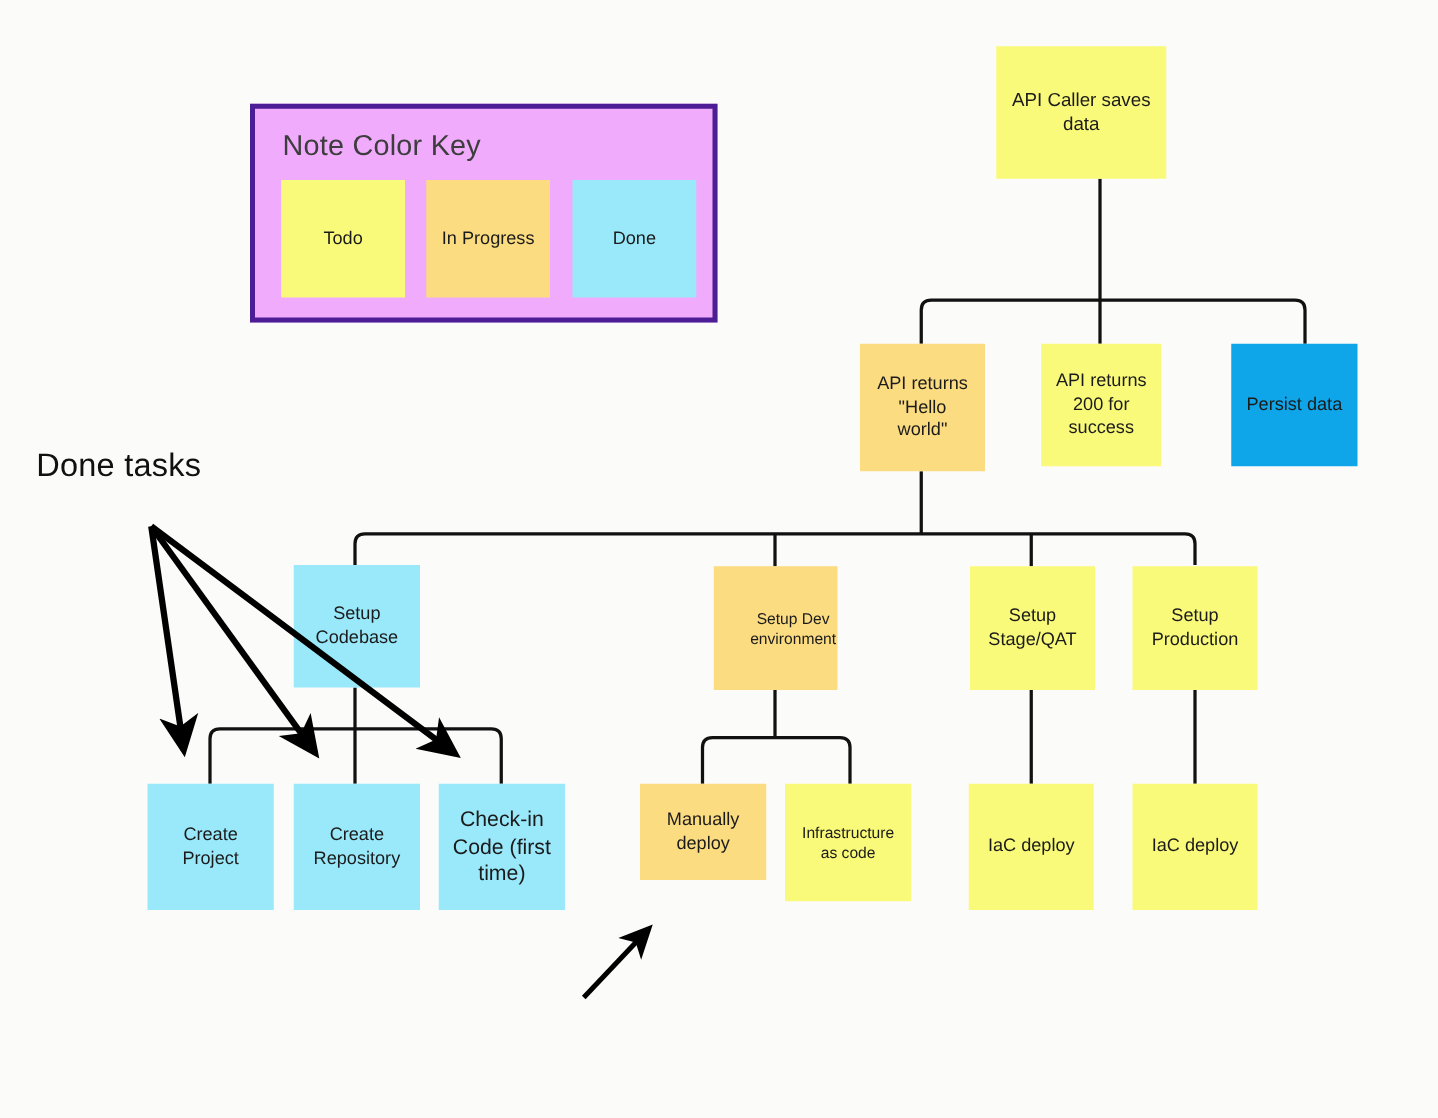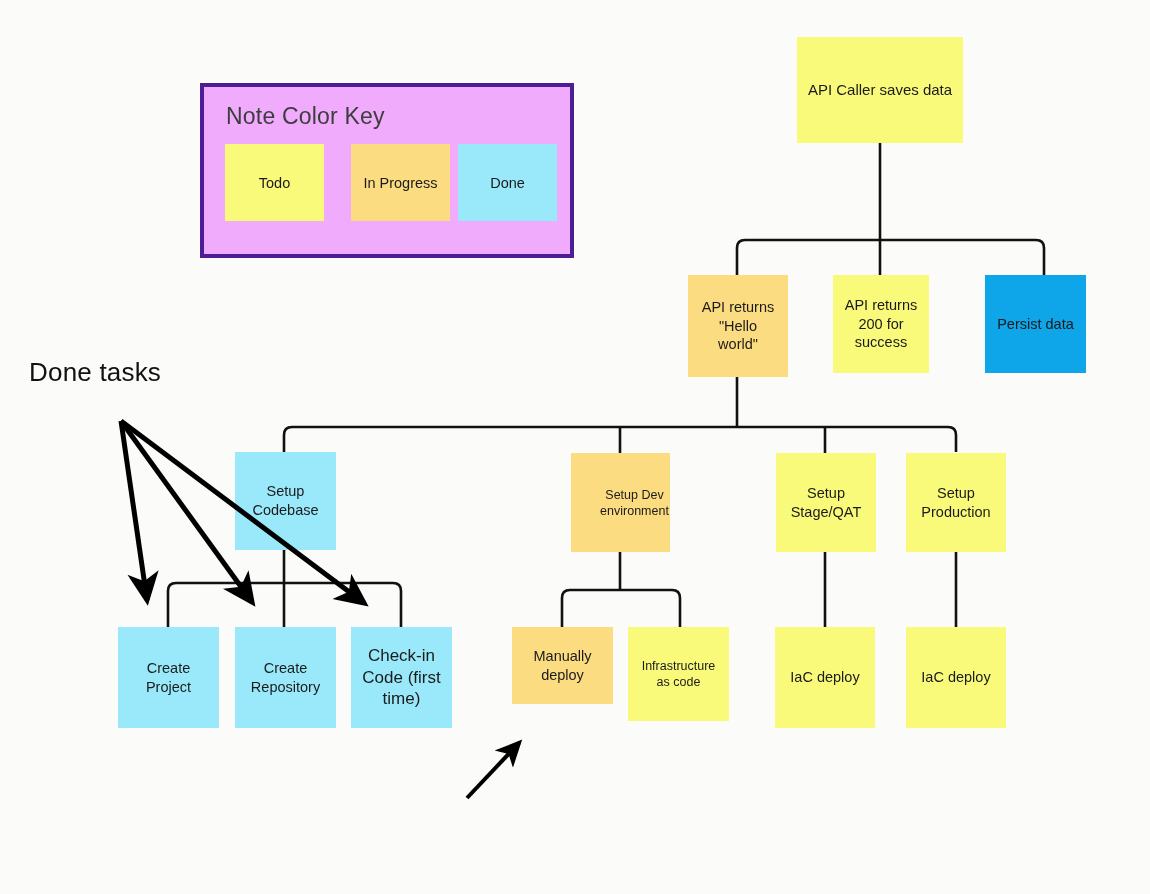--- a/index.html
+++ b/index.html
@@ -36,21 +36,21 @@
     top: 16px;
     font-size: 23px;
     color: #3d3d3d;
     letter-spacing: 0.2px;
     white-space: nowrap;
   }
   .legend-swatch {
     position: absolute;
     top: 57px;
     width: 99px;
-    height: 77px;
+    height: 94px;
     display: flex;
     align-items: center;
     justify-content: center;
     font-size: 14.5px;
     color: #1b1b1b;
     box-sizing: border-box;
     text-align: center;
   }
   
   .node {
@@ -121,30 +121,30 @@
       <path d="M825,552 L825,627"></path>
       <path d="M956,552 L956,627"></path>
     </g>
   </svg>
 
   <div id="legend">
     <div id="legend-title">Note Color Key</div>
     <div class="legend-swatch" style="left:21px; background:#FAFA7A;">
       <span>Todo</span>
     </div>
-    <div class="legend-swatch" style="left:147px; background:#FCDC80;">
+    <div class="legend-swatch" style="left:137px; background:#FCDC80;">
       <span>In Progress</span>
     </div>
     <div class="legend-swatch" style="left:254px; background:#99E9FB;">
       <span>Done</span>
     </div>
   </div>
 
   <div id="nodes-layer">
-      <div class="node" style="left: 797px; top: 37px; width: 166px; height: 106px; background: rgb(250, 250, 122); font-size: 15px;">
+      <div class="node" style="left: 797px; top: 37px; width: 136px; height: 106px; background: rgb(250, 250, 122); font-size: 15px;">
         <span>API Caller saves data</span>
       </div>
       <div class="node" style="left: 688px; top: 275px; width: 100px; height: 102px; background: rgb(252, 220, 128); font-size: 14.5px;">
         <span>API returns
 "Hello
 world"</span>
       </div>
       <div class="node" style="left: 833px; top: 275px; width: 96px; height: 98px; background: rgb(250, 250, 122); font-size: 14.5px;">
         <span>API returns
 200 for

